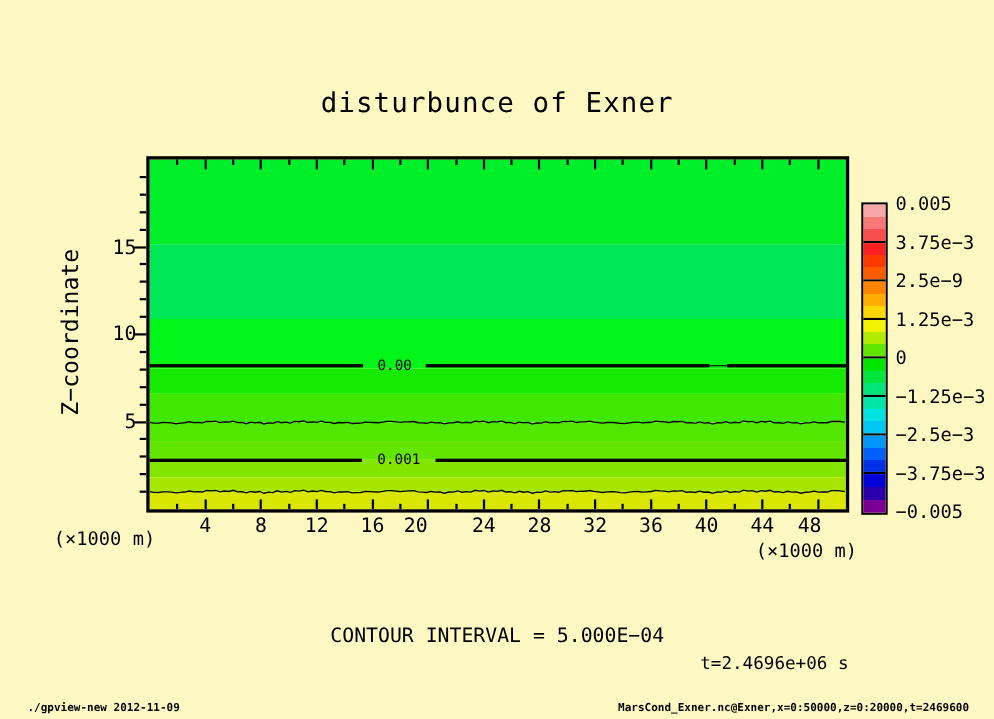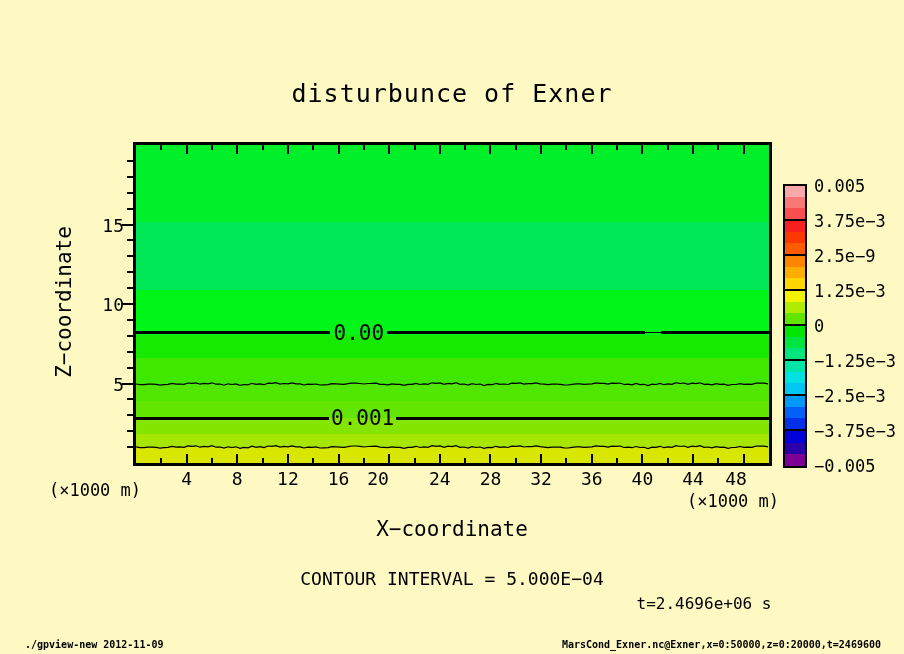--- a/index.html
+++ b/index.html
@@ -10,21 +10,21 @@
   .ylab{left:64px;top:302px;transform:translate(-50%,-50%) rotate(-90deg);font-size:21px;}
   .xlab{left:452px;top:529px;transform:translate(-50%,-50%);font-size:21px;}
   .unitL{left:95px;top:490px;transform:translate(-50%,-50%);font-size:17px;}
   .unitR{left:733px;top:501px;transform:translate(-50%,-50%);font-size:17px;}
   .ci{left:452px;top:578px;transform:translate(-50%,-50%);font-size:18px;}
   .time{left:704px;top:603px;transform:translate(-50%,-50%);font-size:16px;}
   .fl{left:25px;top:644px;transform:translateY(-50%);font-size:10px;font-weight:bold;}
   .fr{left:881px;top:644px;transform:translate(-100%,-50%);font-size:10px;font-weight:bold;}
   .band,.tick,.cseg,.cpatch,.cbbox{position:absolute;}
   .frame{position:absolute;border:3px solid #000;box-sizing:border-box;background:transparent;}
-  .clab{position:absolute;font-size:21px;transform:translate(-50%,-50%);}
+  .clab{position:absolute;font-size:13px;transform:translate(-50%,-50%);}
   .xtl{position:absolute;font-size:18px;transform:translate(-50%,-50%);}
   .ztl{position:absolute;font-size:18px;transform:translate(-100%,-50%);}
   .cbl{position:absolute;font-size:17px;transform:translateY(-50%);}
   .cbwrap{position:absolute;border:2px solid #000;box-sizing:content-box;}
   svg{position:absolute;pointer-events:none;}
 </style>
 </head>
 <body>
 
 <div class="canvas">
@@ -149,20 +149,19 @@
       <div class="cbl" style="left: 814px; top: 221px;">3.75e−3</div>
       <div class="cbl" style="left: 814px; top: 256px;">2.5e−9</div>
       <div class="cbl" style="left: 814px; top: 291px;">1.25e−3</div>
       <div class="cbl" style="left: 814px; top: 326px;">0</div>
       <div class="cbl" style="left: 814px; top: 361px;">−1.25e−3</div>
       <div class="cbl" style="left: 814px; top: 396px;">−2.5e−3</div>
       <div class="cbl" style="left: 814px; top: 431px;">−3.75e−3</div>
       <div class="cbl" style="left: 814px; top: 466px;">−0.005</div>
     </div>
   <div class="t ylab">Z−coordinate</div>
-  <div class="t xlab">X−coordinate</div>
   <div class="t unitL">(×1000 m)</div>
   <div class="t unitR">(×1000 m)</div>
   <div class="t ci">CONTOUR INTERVAL = 5.000E−04</div>
   <div class="t time">t=2.4696e+06 s</div>
   <div class="t fl">./gpview-new  2012-11-09</div>
   <div class="t fr">MarsCond_Exner.nc@Exner,x=0:50000,z=0:20000,t=2469600</div>
 </div>
 
 </body></html>

